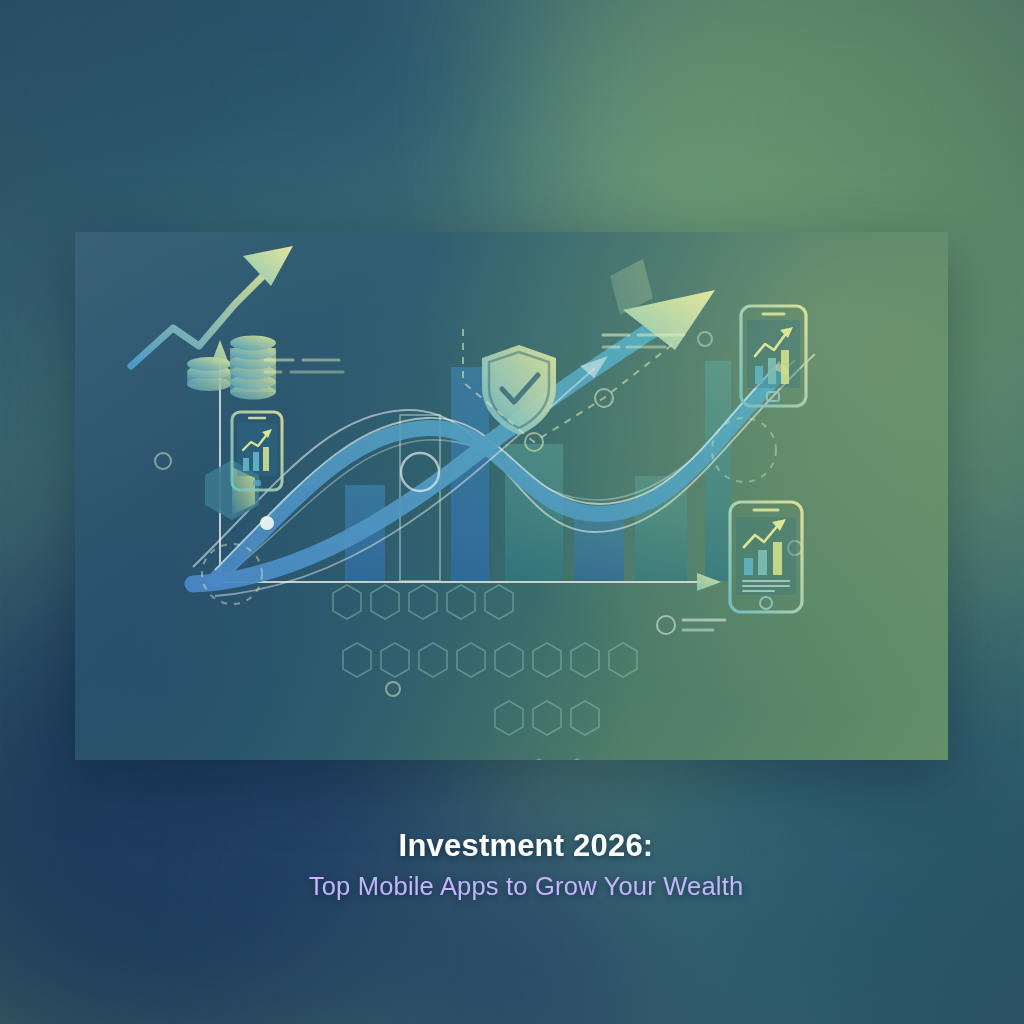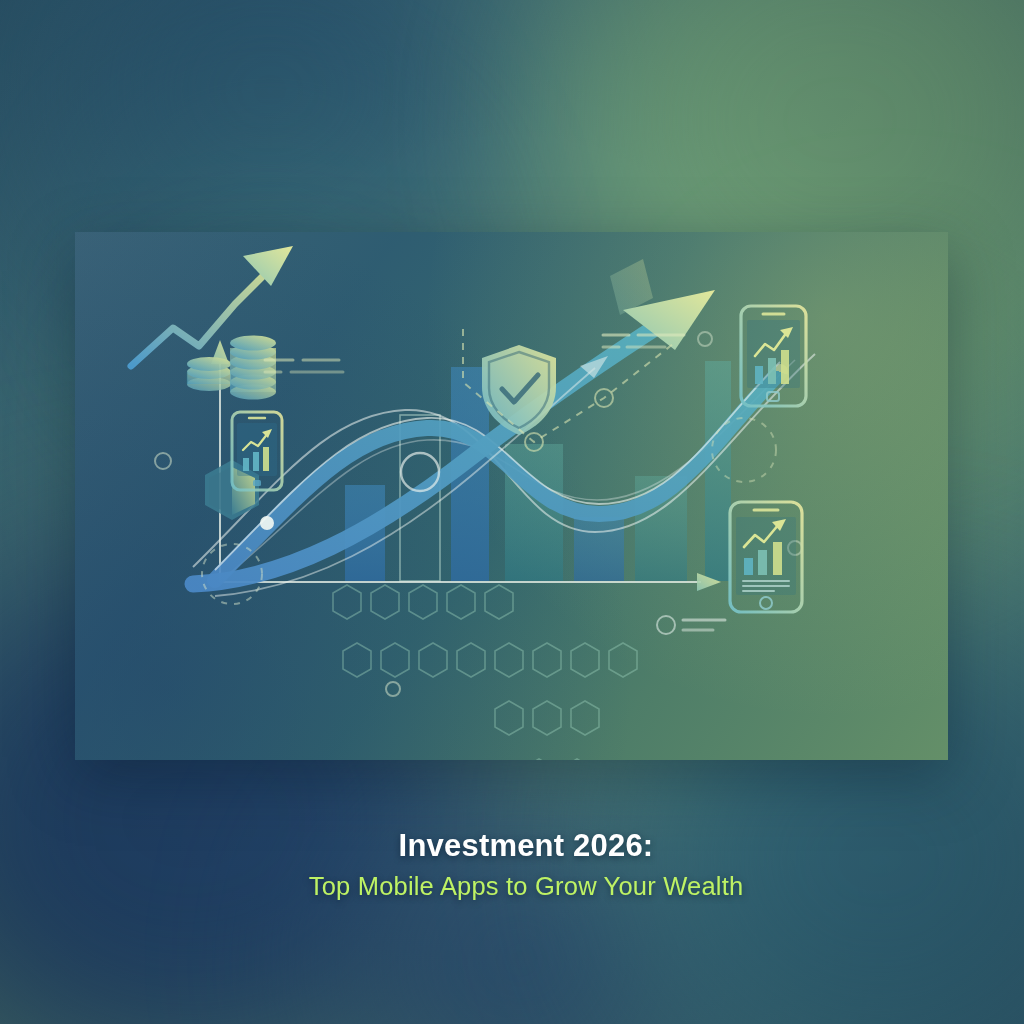--- a/index.html
+++ b/index.html
@@ -54,21 +54,21 @@
     margin-left:28px;
   }
   #caption .t1{
     font-size:31px;font-weight:bold;letter-spacing:.2px;
     text-shadow:0 2px 6px rgba(8,24,44,.55);
     line-height:1.18;
   }
   #caption .t2{
     font-size:25.5px;font-weight:400;letter-spacing:.2px;margin-top:7px;
     text-shadow:0 2px 6px rgba(8,24,44,.5);
-    color:#bef264;
+    color:#c4b5fd;
   }
 </style>
 </head>
 <body>
 
 <div id="bg">
   <div class="layer base"></div>
   <div class="blob b4"></div>
   <div class="blob b2"></div>
   <div class="blob b6"></div>

